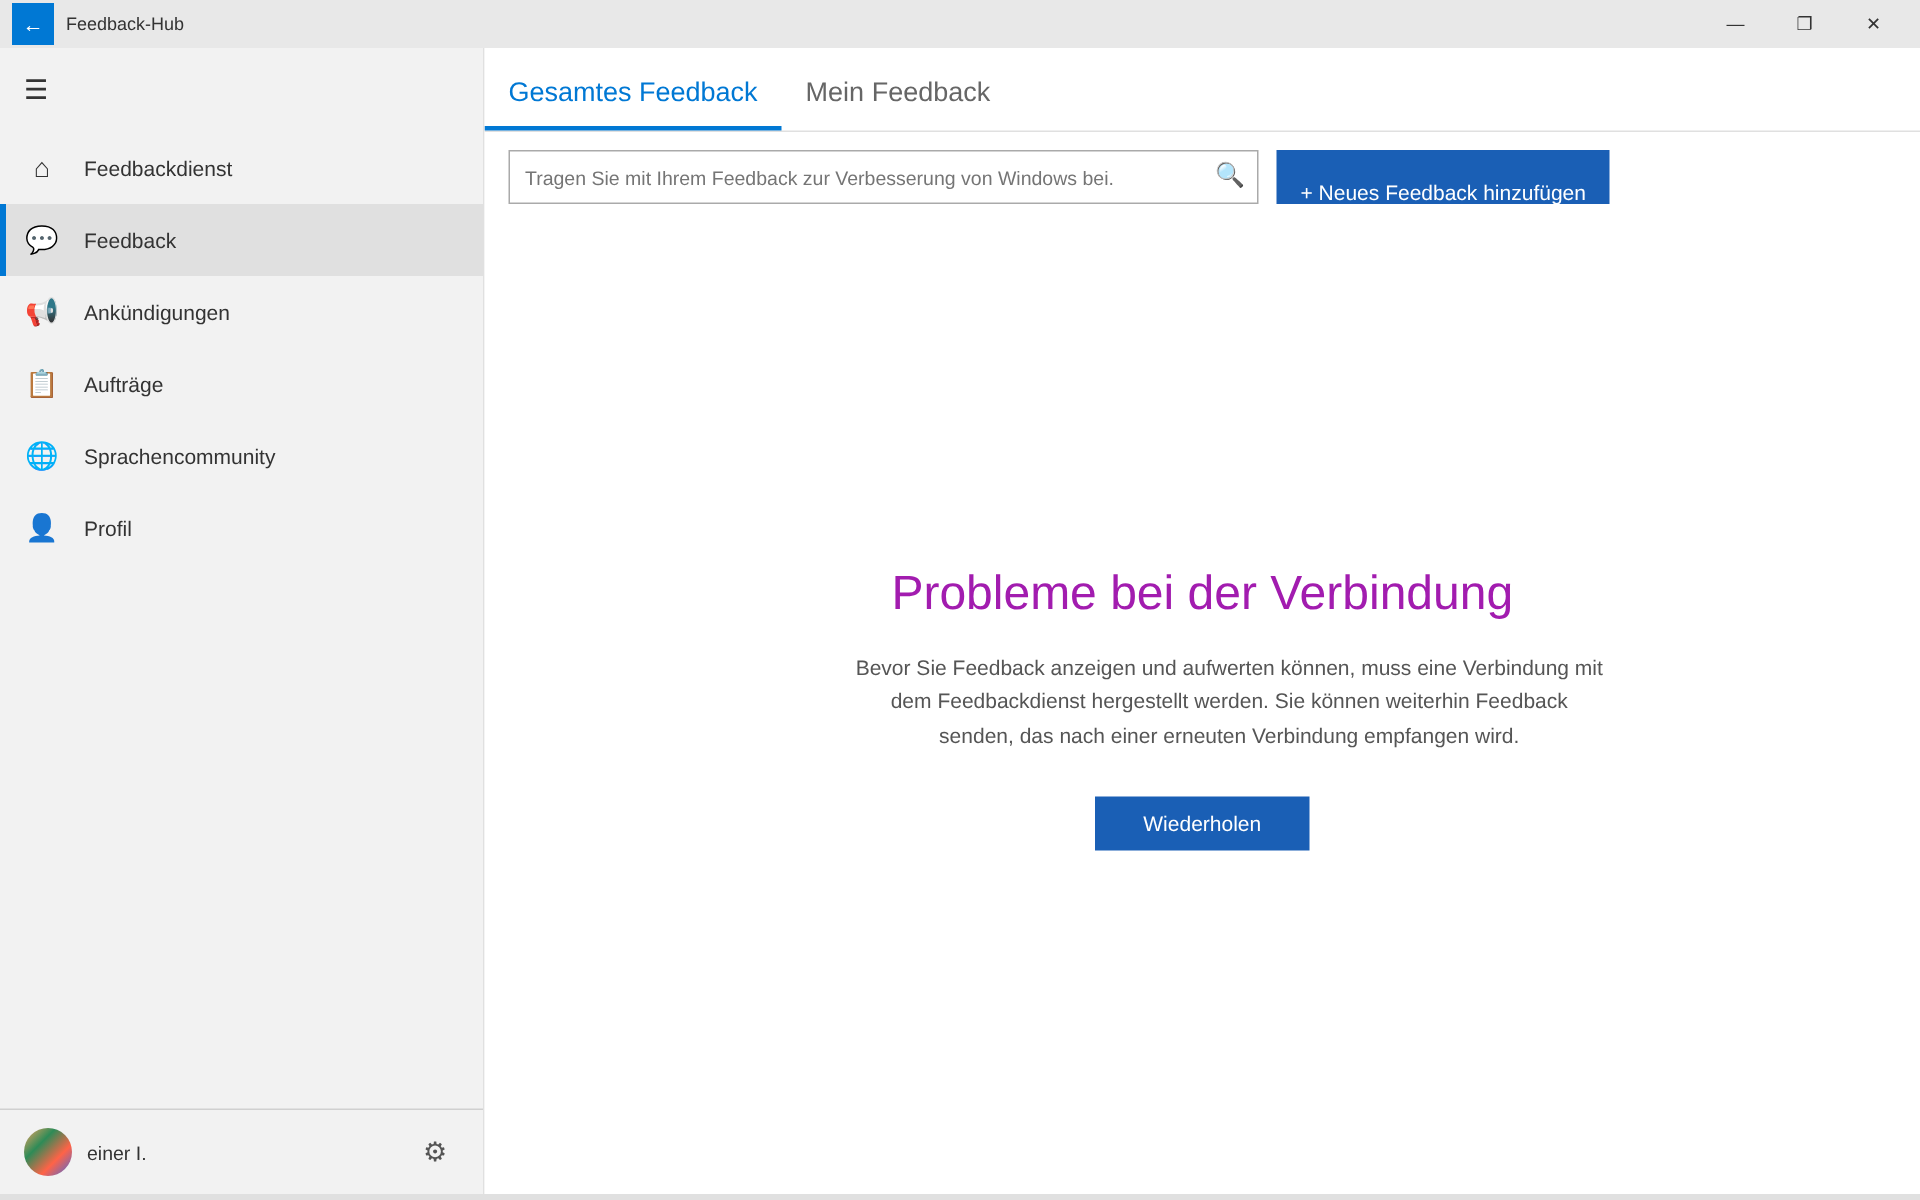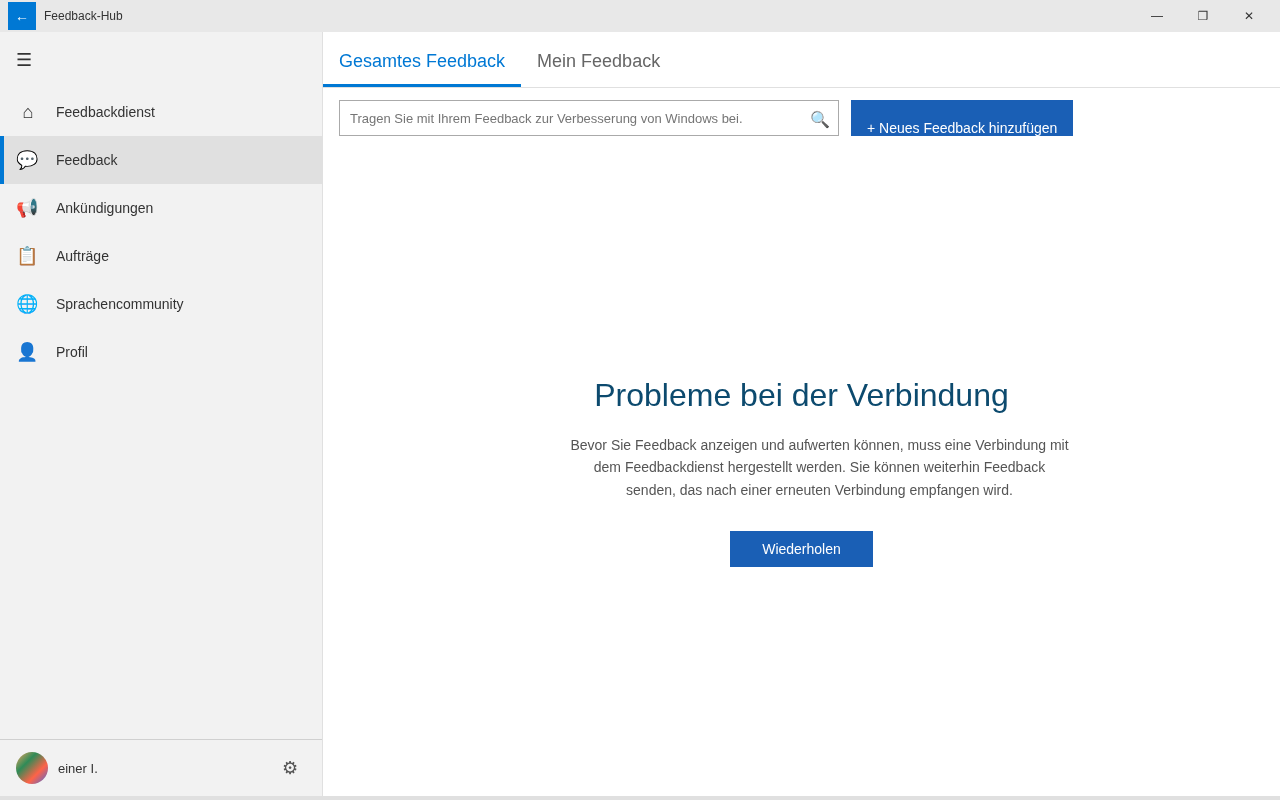--- a/index.html
+++ b/index.html
@@ -211,21 +211,21 @@
       align-items: center;
       padding: 12px 16px;
       gap: 12px;
       flex-shrink: 0;
     }
 
     .search-box {
       flex: 1;
       max-width: 500px;
       display: flex;
-      align-items: flex-start;
+      align-items: flex-end;
       border: 1px solid #aaa;
       background: white;
       height: 36px;
     }
 
     .search-input {
       flex: 1;
       border: none;
       outline: none;
       padding: 0 10px;
@@ -268,21 +268,21 @@
       display: flex;
       flex-direction: column;
       align-items: center;
       justify-content: center;
       padding: 40px;
       text-align: center;
     }
 
     .error-title {
       font-size: 32px;
-      color: #0c4a6e;
+      color: #a21caf;
       margin-bottom: 20px;
       font-weight: 300;
     }
 
     .error-desc {
       font-size: 14px;
       color: #555;
       max-width: 500px;
       line-height: 1.6;
       margin-bottom: 30px;

